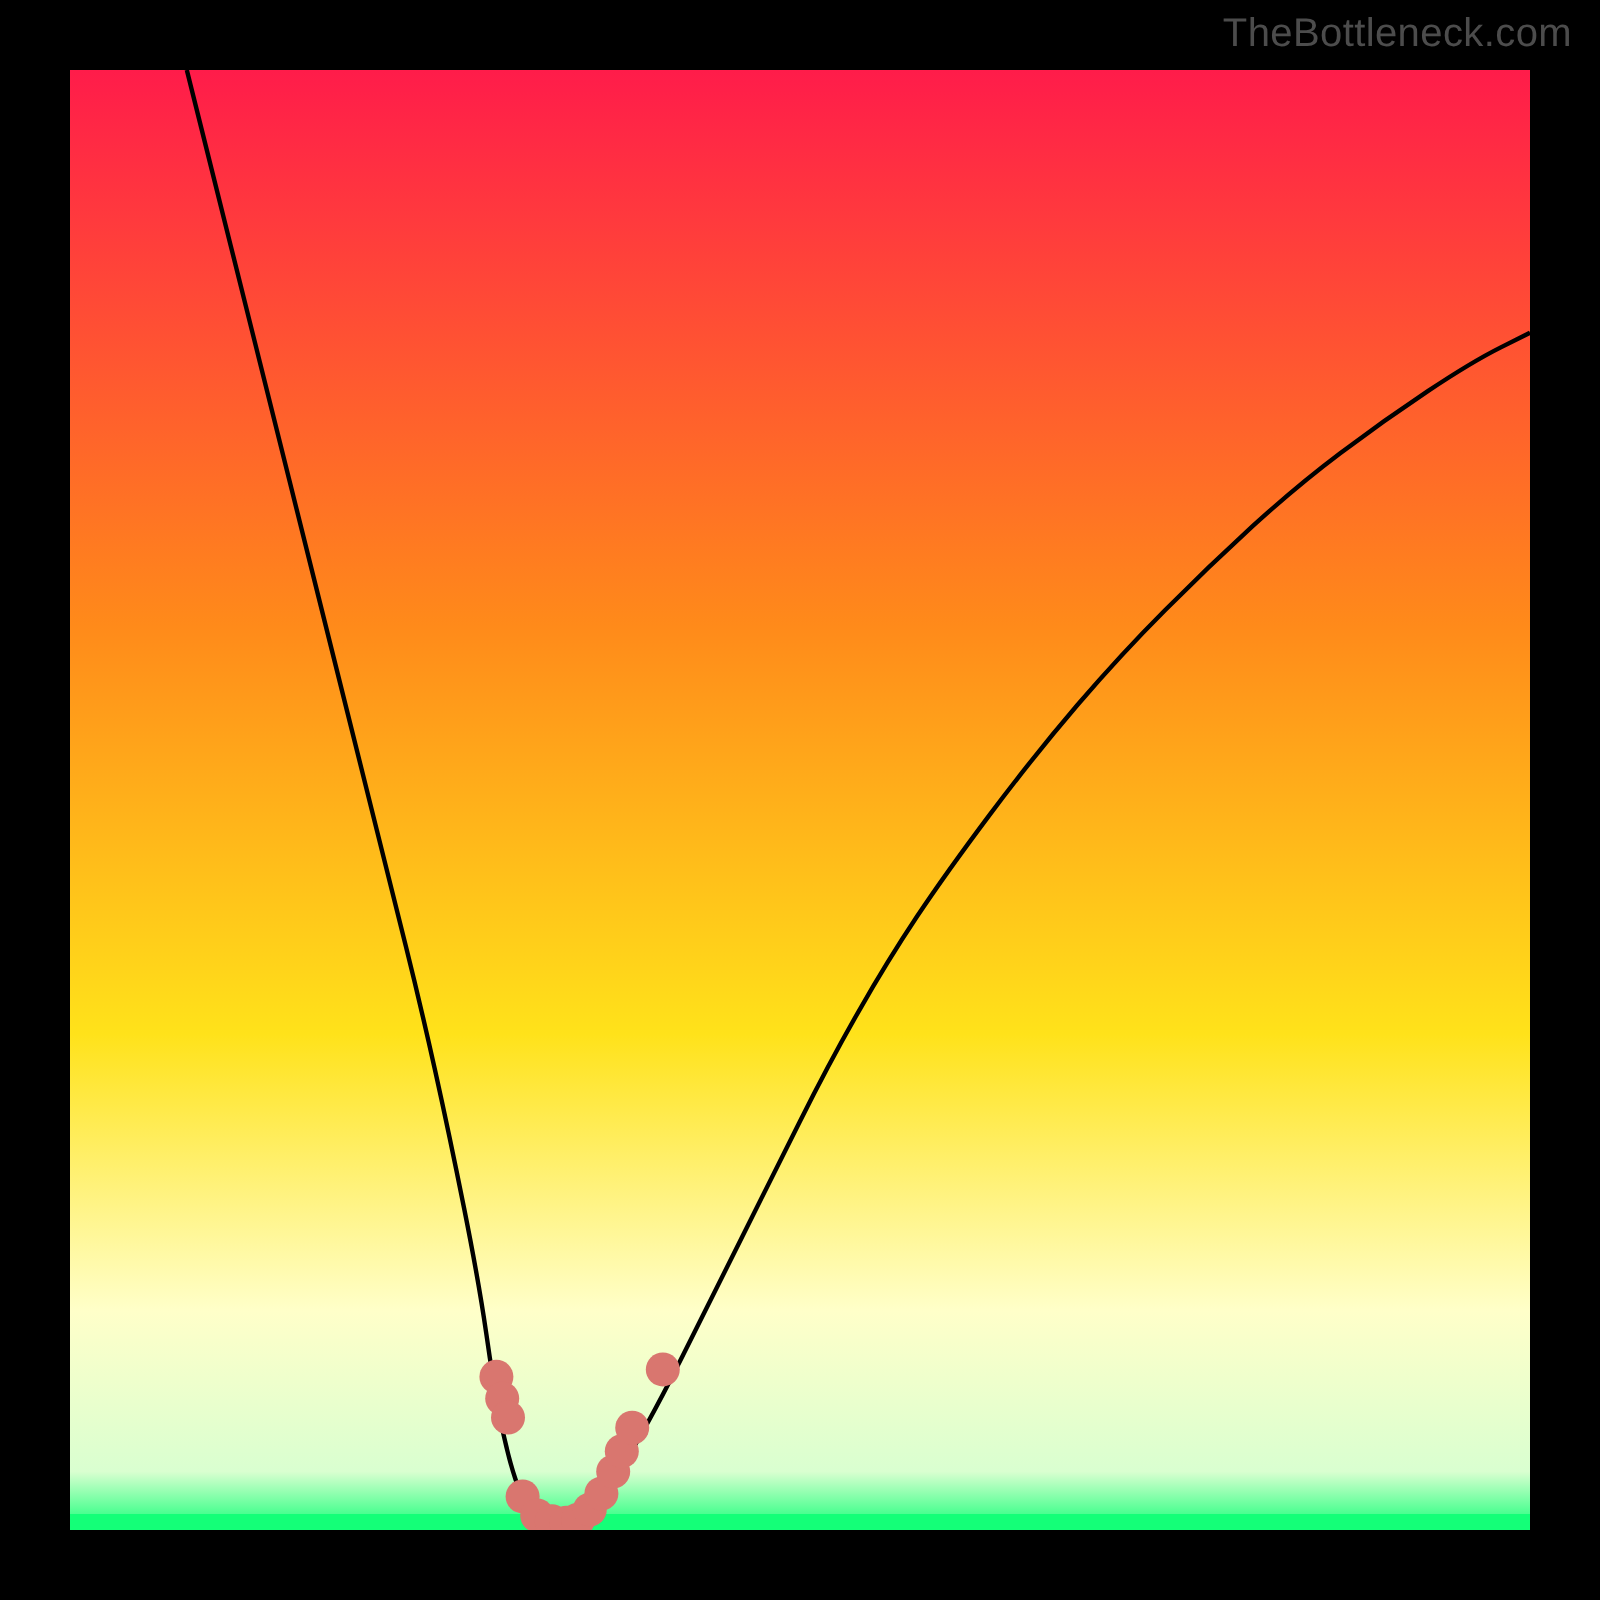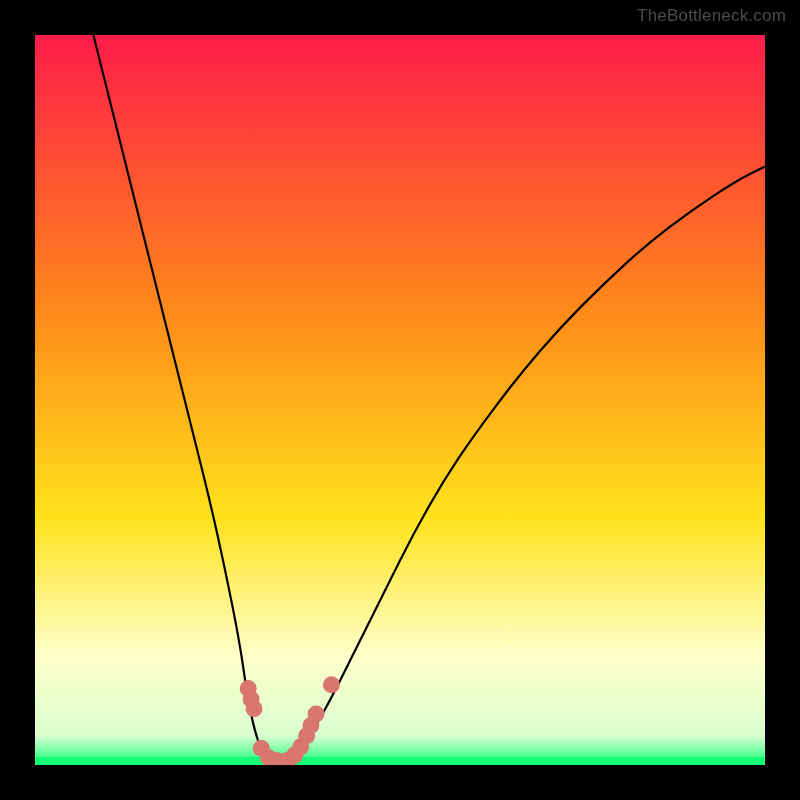--- a/index.html
+++ b/index.html
@@ -24,21 +24,21 @@
     left: 35px;
     top: 35px;
     width: 730px;
     height: 730px;
   }
   .watermark {
     position: absolute;
     top: 6px;
     right: 14px;
     color: #4c4c4c;
-    font-size: 17px;
+    font-size: 20px;
     font-weight: 500;
     letter-spacing: 0.2px;
   }
   svg { display: block; }
 </style>
 </head>
 <body>
 
 <div class="frame">
 

